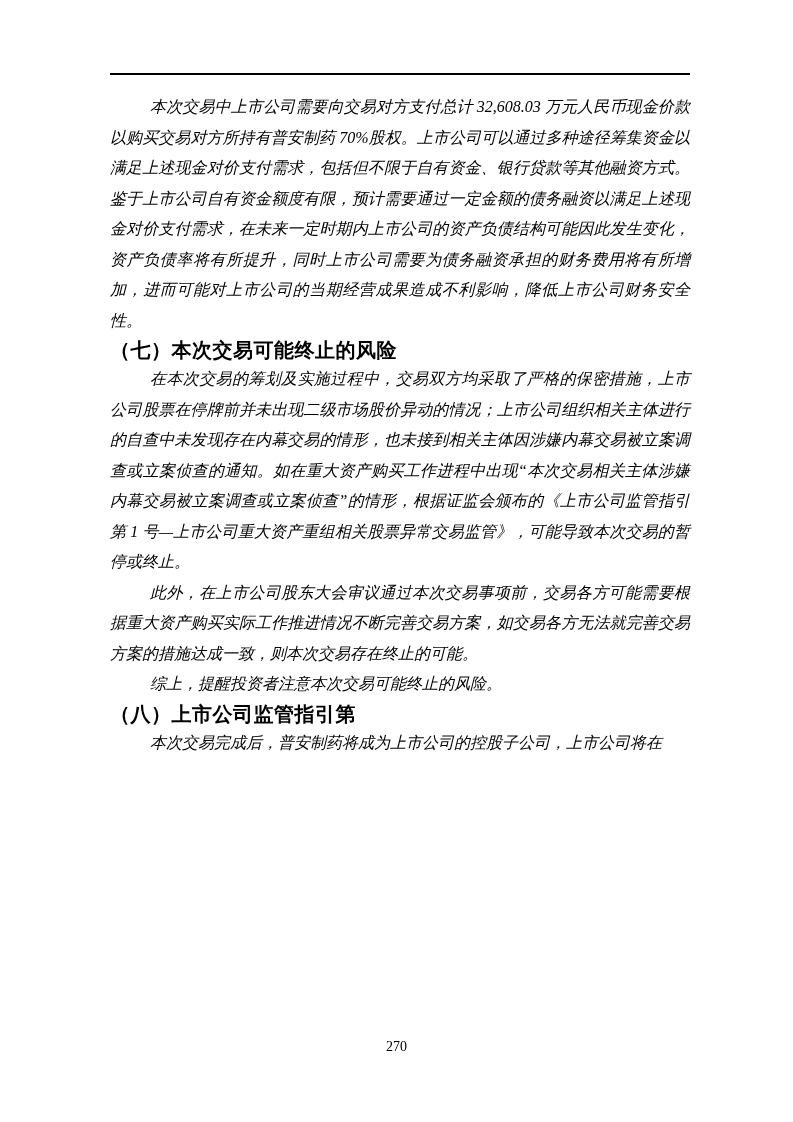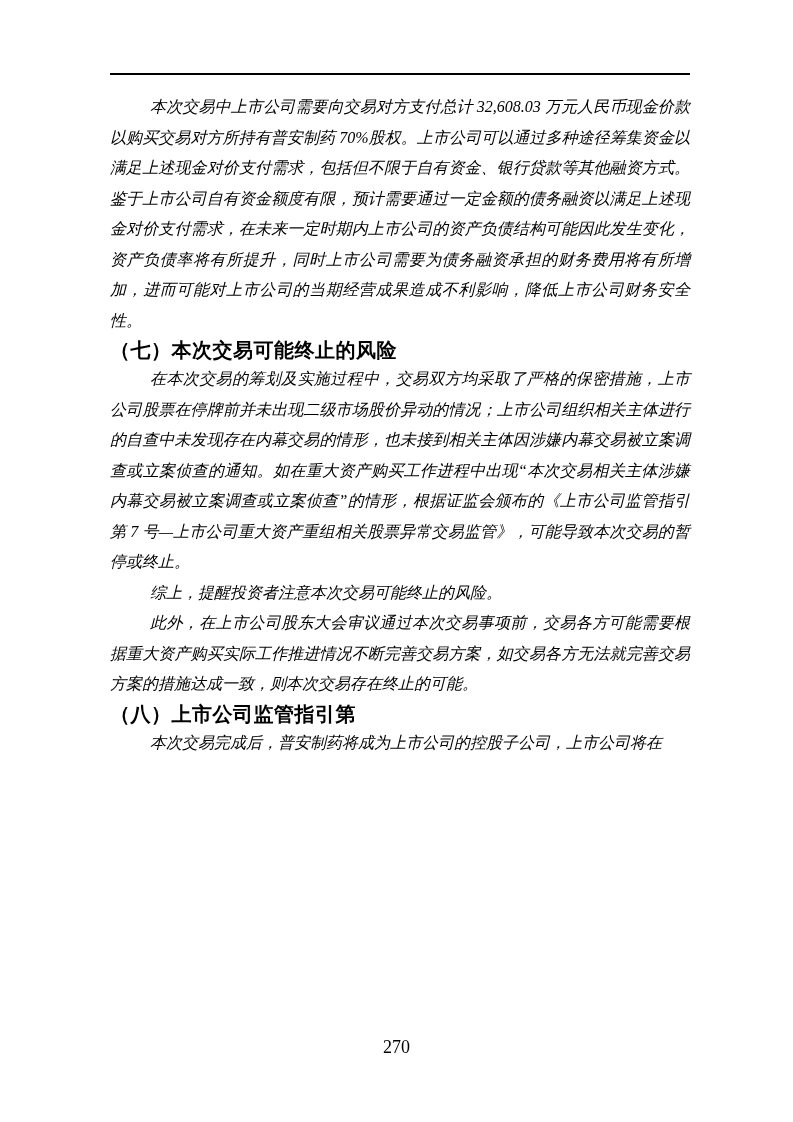--- a/index.html
+++ b/index.html
@@ -64,43 +64,43 @@
   .mt-s5 { margin-top: 21px; }
   .mt-s6 { margin-top: 21px; }
   .mt-s7 { margin-top: 12px; }
   .mt-s8 { margin-top: 18px; }
   .footer {
     position: absolute;
     top: 1038px;
     left: 0;
     width: 100%;
     text-align: center;
-    font-size: 18px;
+    font-size: 14px;
     line-height: 18px;
   }
 </style>
 </head>
 <body>
 
 <div class="page">
 
 
   <div class="header-rule"></div>
 
   <div class="content">
 
     <p class="body-para">本次交易中上市公司需要向交易对方支付总计 32,608.03 万元人民币现金价款以购买交易对方所持有普安制药 70%股权。上市公司可以通过多种途径筹集资金以满足上述现金对价支付需求，包括但不限于自有资金、银行贷款等其他融资方式。鉴于上市公司自有资金额度有限，预计需要通过一定金额的债务融资以满足上述现金对价支付需求，在未来一定时期内上市公司的资产负债结构可能因此发生变化，资产负债率将有所提升，同时上市公司需要为债务融资承担的财务费用将有所增加，进而可能对上市公司的当期经营成果造成不利影响，降低上市公司财务安全性。</p>
 
     <h2 class="section-heading mt-s1">（七）本次交易可能终止的风险</h2>
 
-    <p class="body-para mt-s2">在本次交易的筹划及实施过程中，交易双方均采取了严格的保密措施，上市公司股票在停牌前并未出现二级市场股价异动的情况；上市公司组织相关主体进行的自查中未发现存在内幕交易的情形，也未接到相关主体因涉嫌内幕交易被立案调查或立案侦查的通知。如在重大资产购买工作进程中出现“本次交易相关主体涉嫌内幕交易被立案调查或立案侦查”的情形，根据证监会颁布的《上市公司监管指引第 7 号—上市公司重大资产重组相关股票异常交易监管》，可能导致本次交易的暂停或终止。</p>
+    <p class="body-para mt-s2">在本次交易的筹划及实施过程中，交易双方均采取了严格的保密措施，上市公司股票在停牌前并未出现二级市场股价异动的情况；上市公司组织相关主体进行的自查中未发现存在内幕交易的情形，也未接到相关主体因涉嫌内幕交易被立案调查或立案侦查的通知。如在重大资产购买工作进程中出现“本次交易相关主体涉嫌内幕交易被立案调查或立案侦查”的情形，根据证监会颁布的《上市公司监管指引第 1 号—上市公司重大资产重组相关股票异常交易监管》，可能导致本次交易的暂停或终止。</p>
+
+    <p class="body-para mt-s3">此外，在上市公司股东大会审议通过本次交易事项前，交易各方可能需要根据重大资产购买实际工作推进情况不断完善交易方案，如交易各方无法就完善交易方案的措施达成一致，则本次交易存在终止的可能。</p>
 
     <p class="body-para mt-s4">综上，提醒投资者注意本次交易可能终止的风险。</p>
-
-    <p class="body-para mt-s3">此外，在上市公司股东大会审议通过本次交易事项前，交易各方可能需要根据重大资产购买实际工作推进情况不断完善交易方案，如交易各方无法就完善交易方案的措施达成一致，则本次交易存在终止的可能。</p>
 
     <h2 class="section-heading mt-s5">（八）上市公司监管指引第</h2>
 
 
 
     <p class="body-para mt-s8">本次交易完成后，普安制药将成为上市公司的控股子公司，上市公司将在</p>
 
   </div>
 
   <div class="footer">

